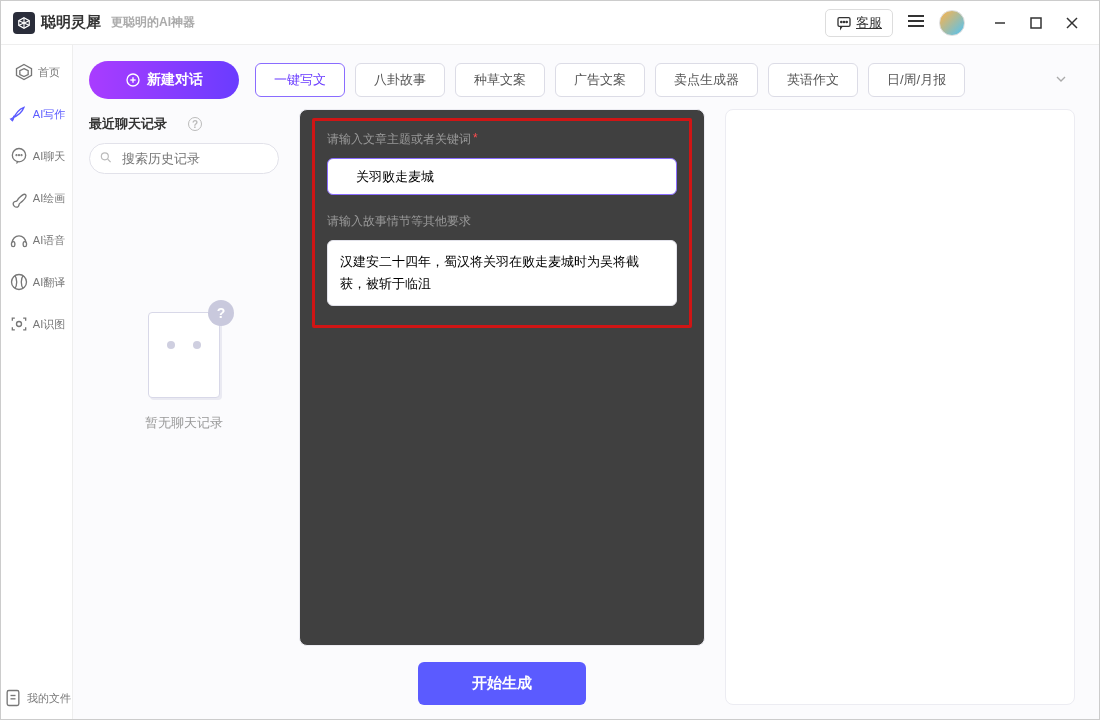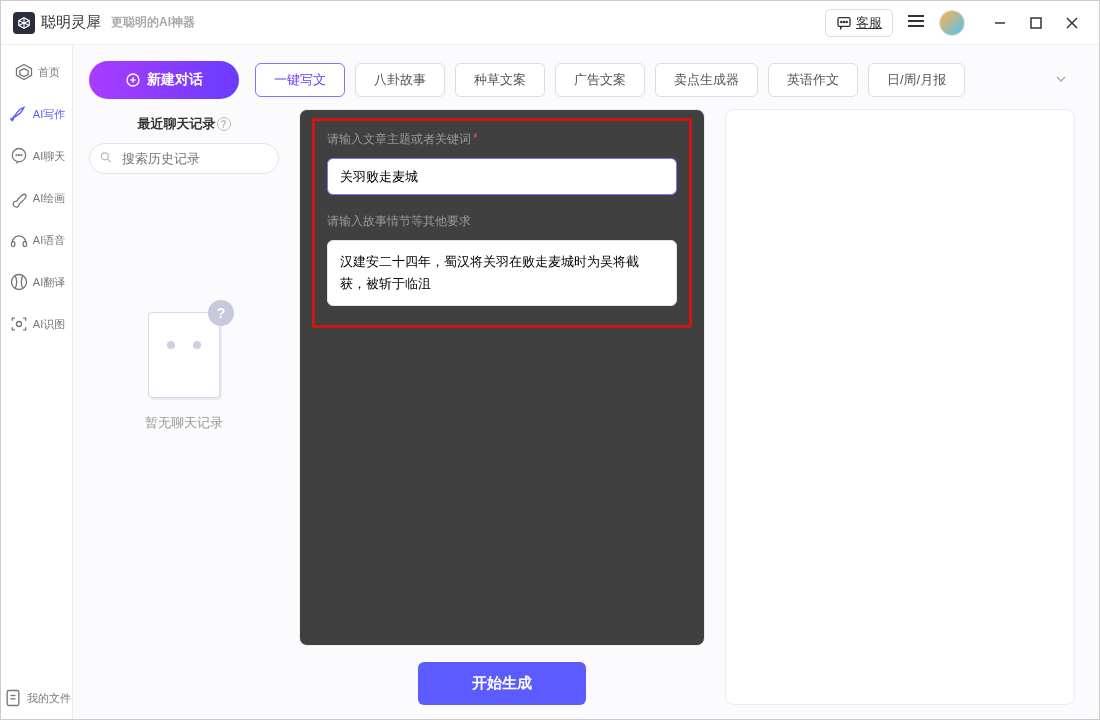--- a/index.html
+++ b/index.html
@@ -23,21 +23,21 @@
   align-items: center;
   height: 44px;
   padding: 0 12px;
   border-bottom: 1px solid #eee;
 }
 .logo {
   display: flex;
   align-items: center;
   gap: 6px;
   font-size: 15px;
-  font-weight: 400;
+  font-weight: 700;
 }
 .logo-icon {
   width: 22px;
   height: 22px;
   border-radius: 4px;
   background: #2a2d3a;
   display: flex;
   align-items: center;
   justify-content: center;
 }
@@ -174,26 +174,25 @@
   gap: 20px;
 }
 .history-col {
   width: 190px;
   display: flex;
   flex-direction: column;
 }
 .history-head {
   display: flex;
   align-items: center;
-  gap: 1px;
+  gap: 21px;
   font-size: 13px;
   font-weight: 600;
   color: #333;
   padding: 6px 0 10px;
-  justify-content: center;
 }
 .qmark {
   width: 14px;
   height: 14px;
   border-radius: 50%;
   border: 1px solid #bbb;
   color: #bbb;
   font-size: 10px;
   display: flex;
   align-items: center;
@@ -296,21 +295,21 @@
   color: #999;
   margin-bottom: 10px;
   display: flex;
   gap: 2px;
 }
 .req { color: #ff4d4f; }
 .topic-input {
   width: 100%;
   border: 1.5px solid #8a6cff;
   border-radius: 6px;
-  padding: 10px 12px;
+  padding: 10px 28px;
   font-size: 13px;
   outline: none;
   margin-bottom: 18px;
 }
 .detail-area {
   width: 100%;
   border: 1px solid #e2e2ea;
   border-radius: 6px;
   padding: 10px 12px;
   font-size: 13px;

